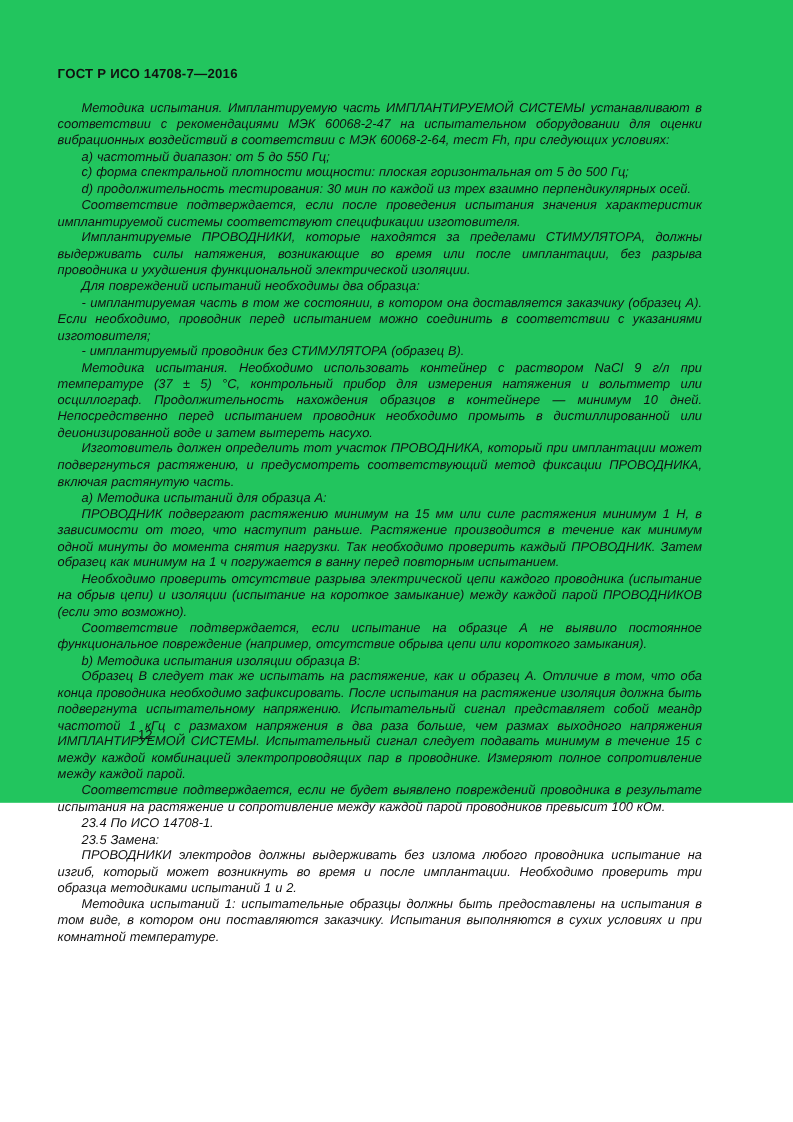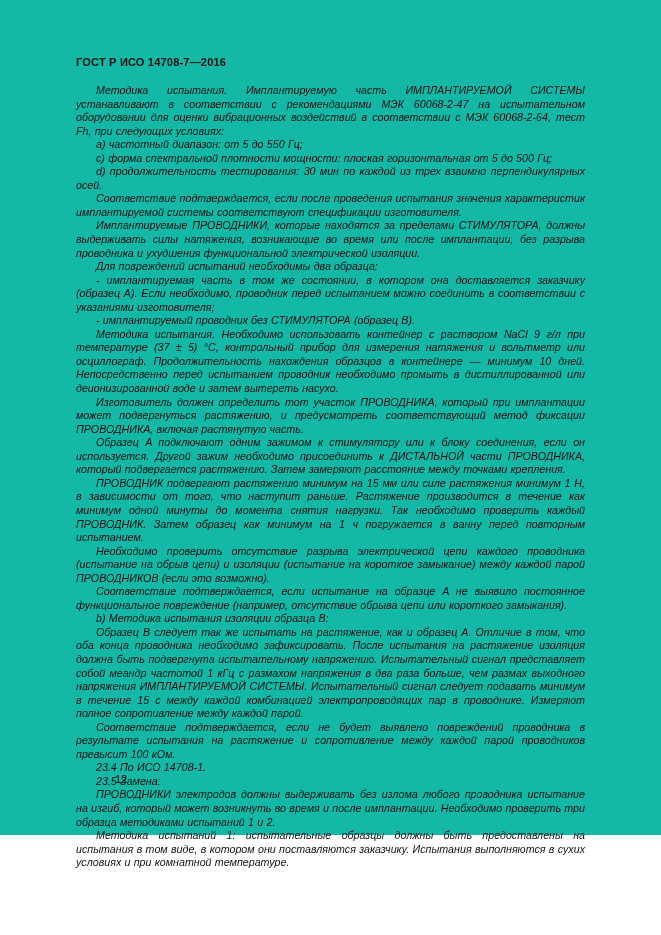--- a/index.html
+++ b/index.html
@@ -11,24 +11,24 @@
     width: 661px;
     height: 935px;
     font-family: "Liberation Sans", sans-serif;
     color: #111111;
     position: relative;
     overflow: hidden;
   }
   .page {
     position: relative;
     width: 661px;
-    height: 835px;
+    height: 669px;
     box-sizing: border-box;
-    padding: 56px 76px 0 76px;
-    background: #14b8a6;
+    padding: 56px 76px 0 48px;
+    background: #22c55e;
   }
   .doc-header {
     font-size: 11px;
     font-weight: bold;
     letter-spacing: 0.2px;
     margin: 0 0 16px 0;
   }
   .doc-body p {
     margin: 0;
     font-size: 10.7px;
@@ -57,21 +57,21 @@
       <p>a) частотный диапазон: от 5 до 550 Гц;</p>
       <p>c) форма спектральной плотности мощности: плоская горизонтальная от 5 до 500 Гц;</p>
       <p>d) продолжительность тестирования: 30 мин по каждой из трех взаимно перпендикулярных осей.</p>
       <p>Соответствие подтверждается, если после проведения испытания значения характеристик имплантируемой системы соответствуют спецификации изготовителя.</p>
       <p>Имплантируемые ПРОВОДНИКИ, которые находятся за пределами СТИМУЛЯТОРА, должны выдерживать силы натяжения, возникающие во время или после имплантации, без разрыва проводника и ухудшения функциональной электрической изоляции.</p>
       <p>Для повреждений испытаний необходимы два образца:</p>
       <p>- имплантируемая часть в том же состоянии, в котором она доставляется заказчику (образец A). Если необходимо, проводник перед испытанием можно соединить в соответствии с указаниями изготовителя;</p>
       <p>- имплантируемый проводник без СТИМУЛЯТОРА (образец B).</p>
       <p>Методика испытания. Необходимо использовать контейнер с раствором NaCl 9 г/л при температуре (37 ± 5) °C, контрольный прибор для измерения натяжения и вольтметр или осциллограф. Продолжительность нахождения образцов в контейнере — минимум 10 дней. Непосредственно перед испытанием проводник необходимо промыть в дистиллированной или деионизированной воде и затем вытереть насухо.</p>
       <p>Изготовитель должен определить тот участок ПРОВОДНИКА, который при имплантации может подвергнуться растяжению, и предусмотреть соответствующий метод фиксации ПРОВОДНИКА, включая растянутую часть.</p>
-      <p>Образец A подключают одним зажимом к стимулятору или к блоку соединения, если он используется. Другой зажим необходимо присоединить к ДИСТАЛЬНОЙ части ПРОВОДНИКА, который подвергается растяжению. Затем замеряют расстояние между точками крепления.</p>
+      <p>a) Методика испытаний для образца A:</p>
       <p>ПРОВОДНИК подвергают растяжению минимум на 15 мм или силе растяжения минимум 1 Н, в зависимости от того, что наступит раньше. Растяжение производится в течение как минимум одной минуты до момента снятия нагрузки. Так необходимо проверить каждый ПРОВОДНИК. Затем образец как минимум на 1 ч погружается в ванну перед повторным испытанием.</p>
       <p>Необходимо проверить отсутствие разрыва электрической цепи каждого проводника (испытание на обрыв цепи) и изоляции (испытание на короткое замыкание) между каждой парой ПРОВОДНИКОВ (если это возможно).</p>
       <p>Соответствие подтверждается, если испытание на образце A не выявило постоянное функциональное повреждение (например, отсутствие обрыва цепи или короткого замыкания).</p>
       <p>b) Методика испытания изоляции образца B:</p>
       <p>Образец B следует так же испытать на растяжение, как и образец A. Отличие в том, что оба конца проводника необходимо зафиксировать. После испытания на растяжение изоляция должна быть подвергнута испытательному напряжению. Испытательный сигнал представляет собой меандр частотой 1 кГц с размахом напряжения в два раза больше, чем размах выходного напряжения ИМПЛАНТИРУЕМОЙ СИСТЕМЫ. Испытательный сигнал следует подавать минимум в течение 15 с между каждой комбинацией электропроводящих пар в проводнике. Измеряют полное сопротивление между каждой парой.</p>
       <p>Соответствие подтверждается, если не будет выявлено повреждений проводника в результате испытания на растяжение и сопротивление между каждой парой проводников превысит 100 кОм.</p>
       <p>23.4 По ИСО 14708-1.</p>
       <p>23.5 Замена:</p>
       <p>ПРОВОДНИКИ электродов должны выдерживать без излома любого проводника испытание на изгиб, который может возникнуть во время и после имплантации. Необходимо проверить три образца методиками испытаний 1 и 2.</p>
       <p>Методика испытаний 1: испытательные образцы должны быть предоставлены на испытания в том виде, в котором они поставляются заказчику. Испытания выполняются в сухих условиях и при комнатной температуре.</p>

